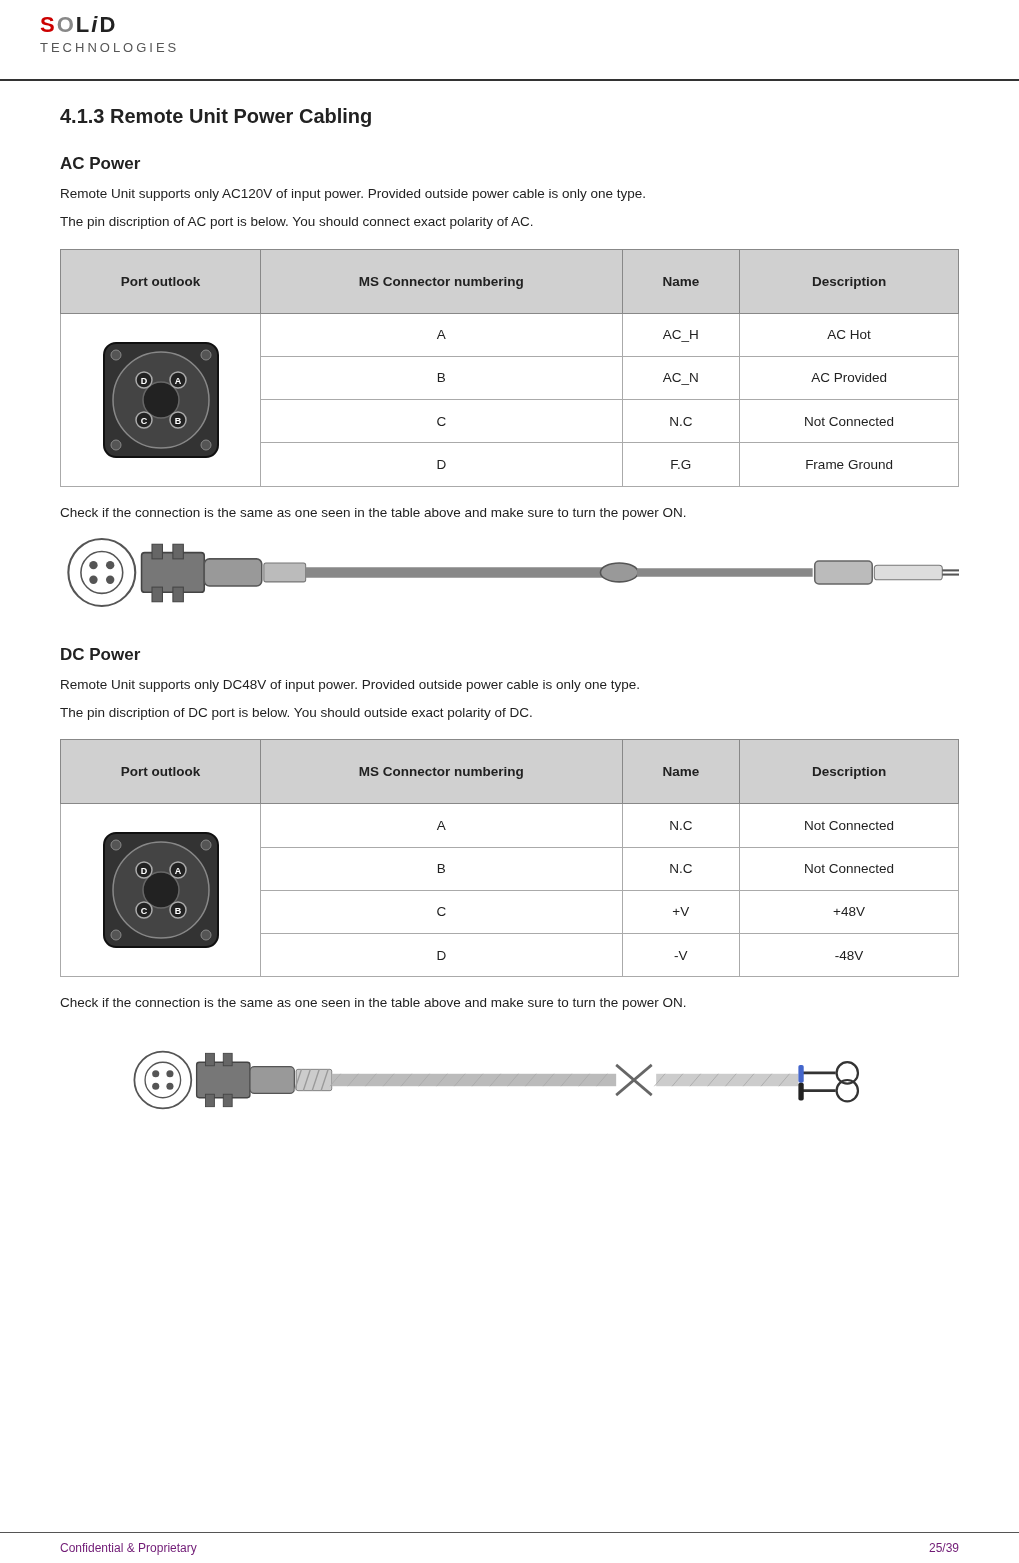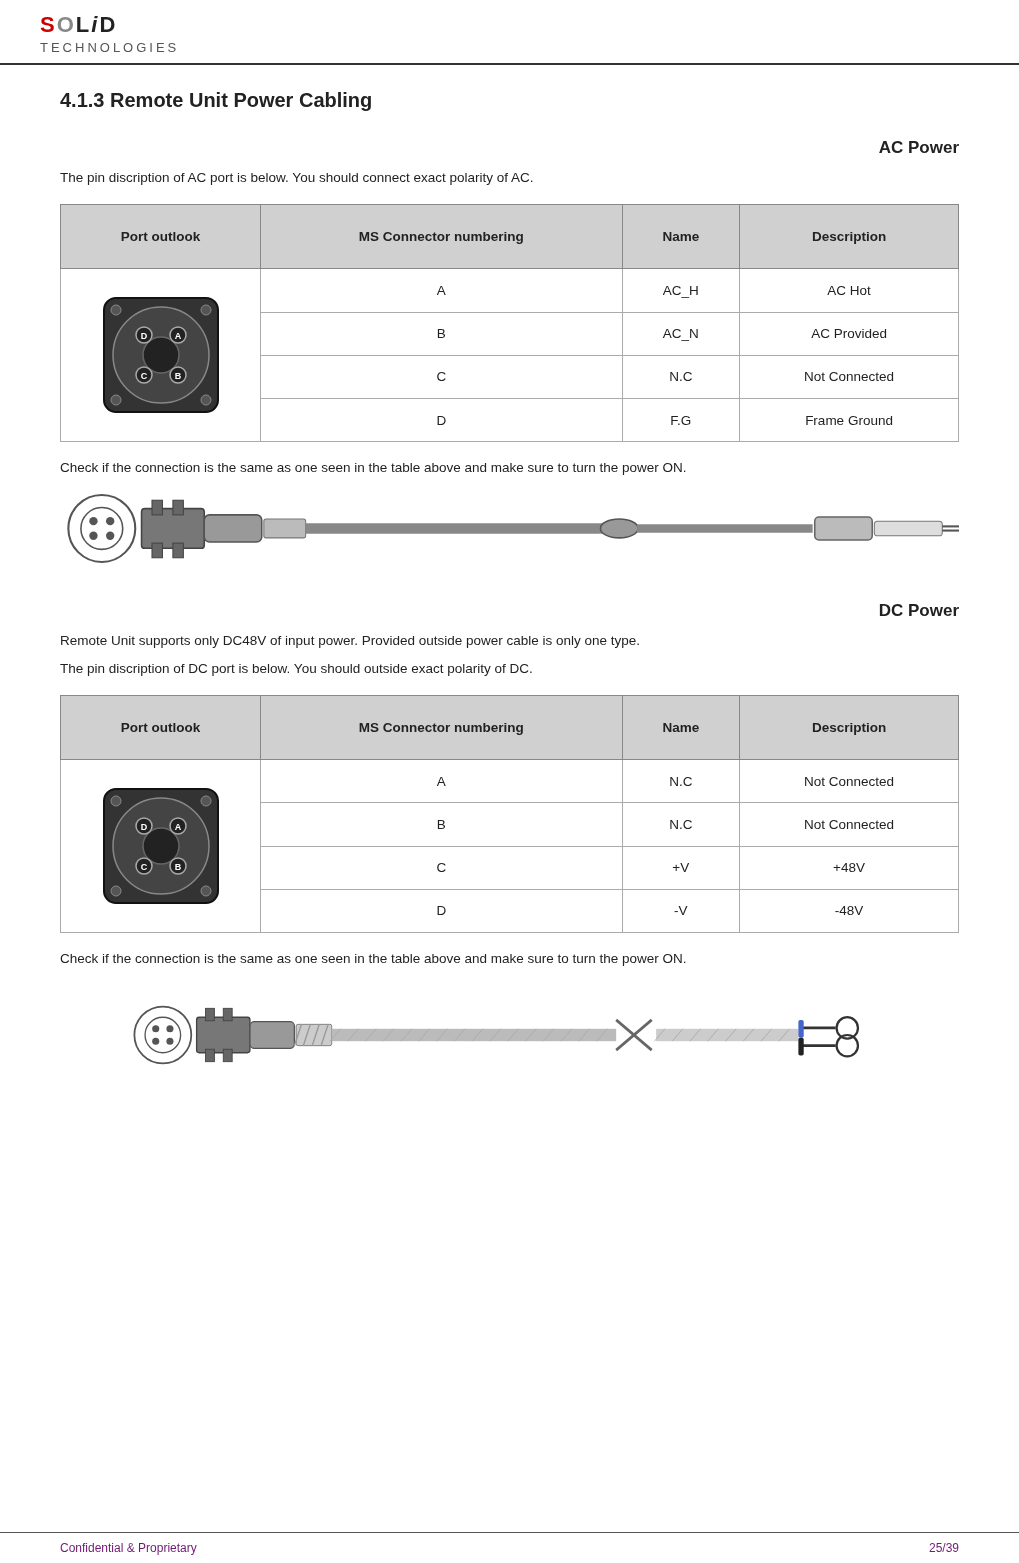--- a/index.html
+++ b/index.html
@@ -10,21 +10,21 @@
       color: #222;
       width: 1019px;
       min-height: 1563px;
       position: relative;
     }
 
     
     .header {
       display: flex;
       align-items: center;
-      padding: 12px 40px 8px 40px;
+      padding: 12px 40px 24px 40px;
       border-bottom: 2px solid #333;
     }
     .logo-solid {
       font-size: 22px;
       font-weight: bold;
       letter-spacing: 2px;
       color: #222;
     }
     .logo-solid span.s { color: #c00; }
     .logo-solid span.o { color: #888; }
@@ -45,21 +45,20 @@
       font-size: 20px;
       font-weight: bold;
       margin-bottom: 26px;
     }
 
     h3.sub-title {
       font-size: 17px;
       font-weight: bold;
       margin-bottom: 10px;
       margin-top: 24px;
-      text-align: right;
     }
 
     p.body-text {
       font-size: 13.5px;
       margin-bottom: 8px;
       line-height: 1.5;
     }
 
     
     .connector-table {
@@ -136,20 +135,21 @@
     </div>
     <div class="logo-sub">TECHNOLOGIES</div>
   </div>
 </div>
 
 <div class="content">
 
   <h2 class="section-title">4.1.3 Remote Unit Power Cabling</h2>
 
   <h3 class="sub-title">AC Power</h3>
+  <p class="body-text">Remote Unit supports only AC120V of input power. Provided outside power cable is only one type.</p>
   <p class="body-text">The pin discription of AC port is below. You should connect exact polarity of AC.</p>
 
   <table class="connector-table">
     <thead>
       <tr>
         <th>Port outlook</th>
         <th>MS Connector numbering</th>
         <th>Name</th>
         <th>Description</th>
       </tr>

